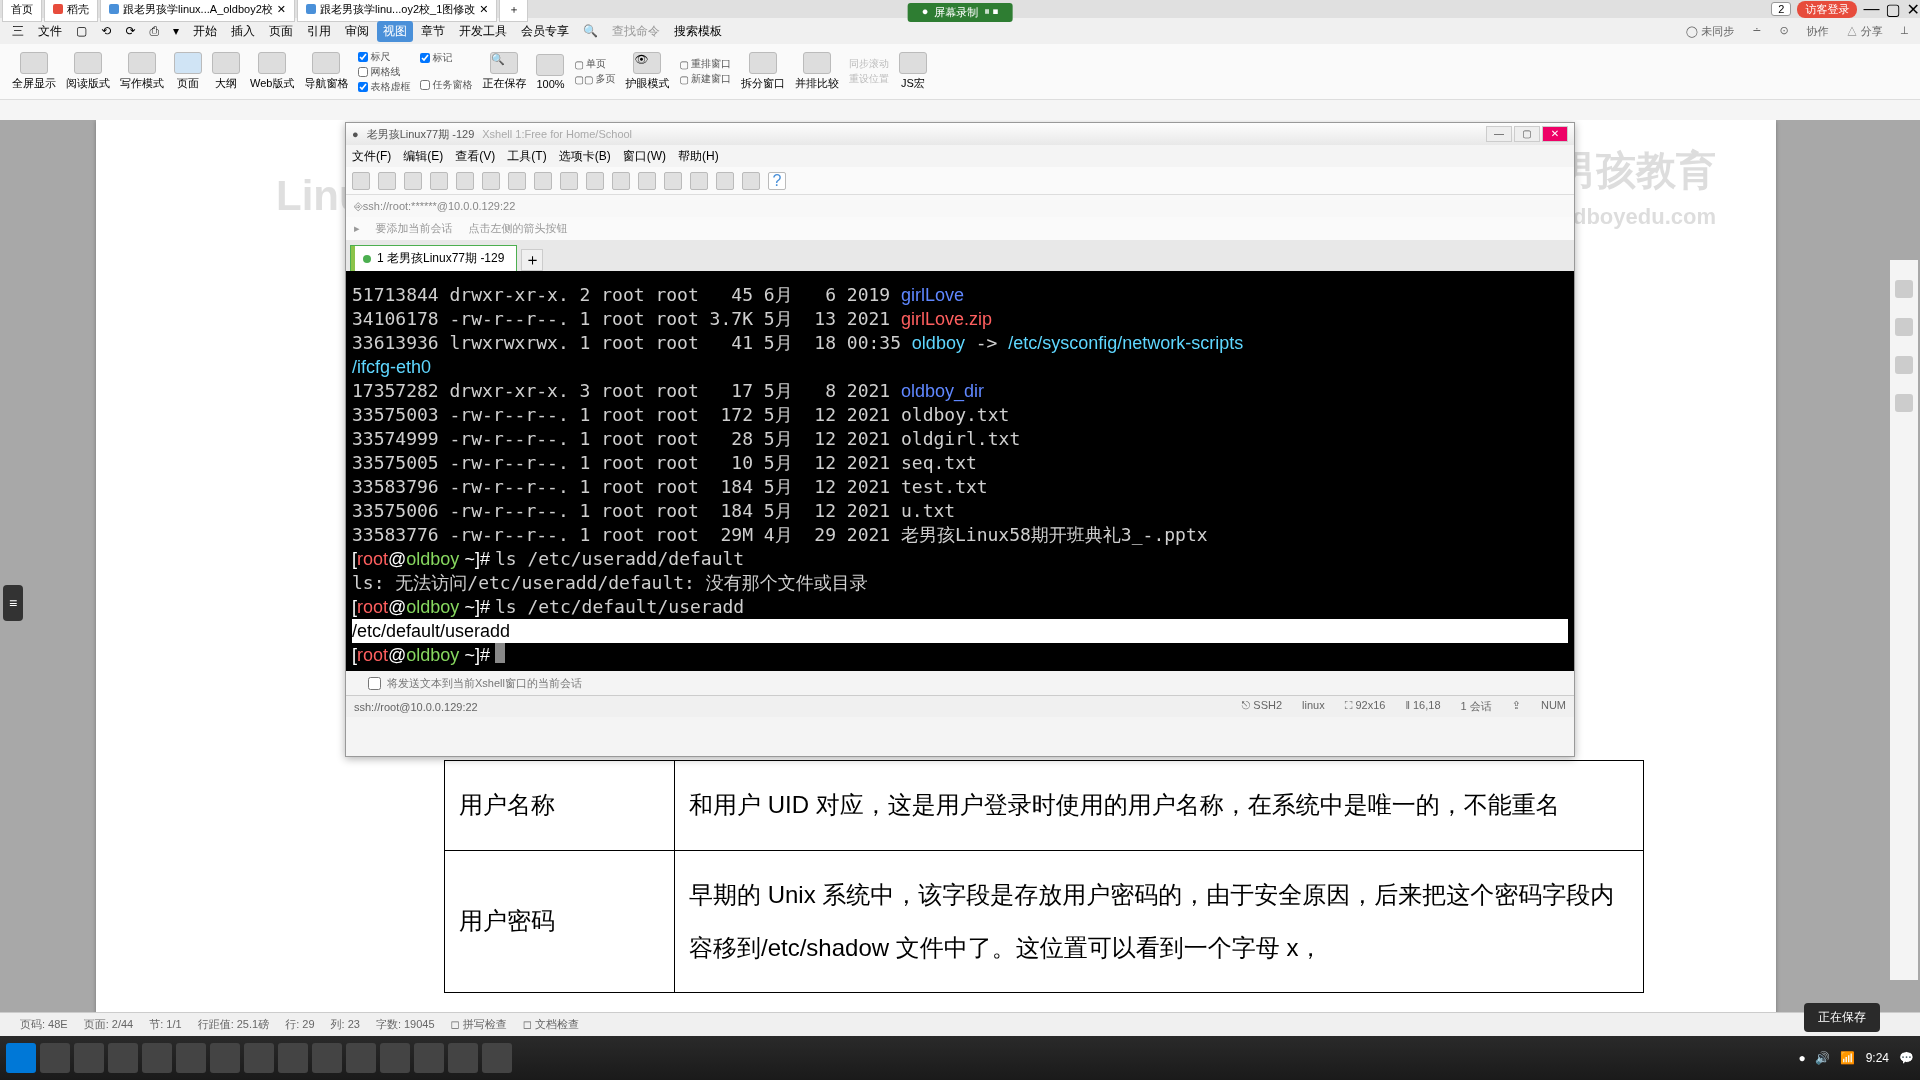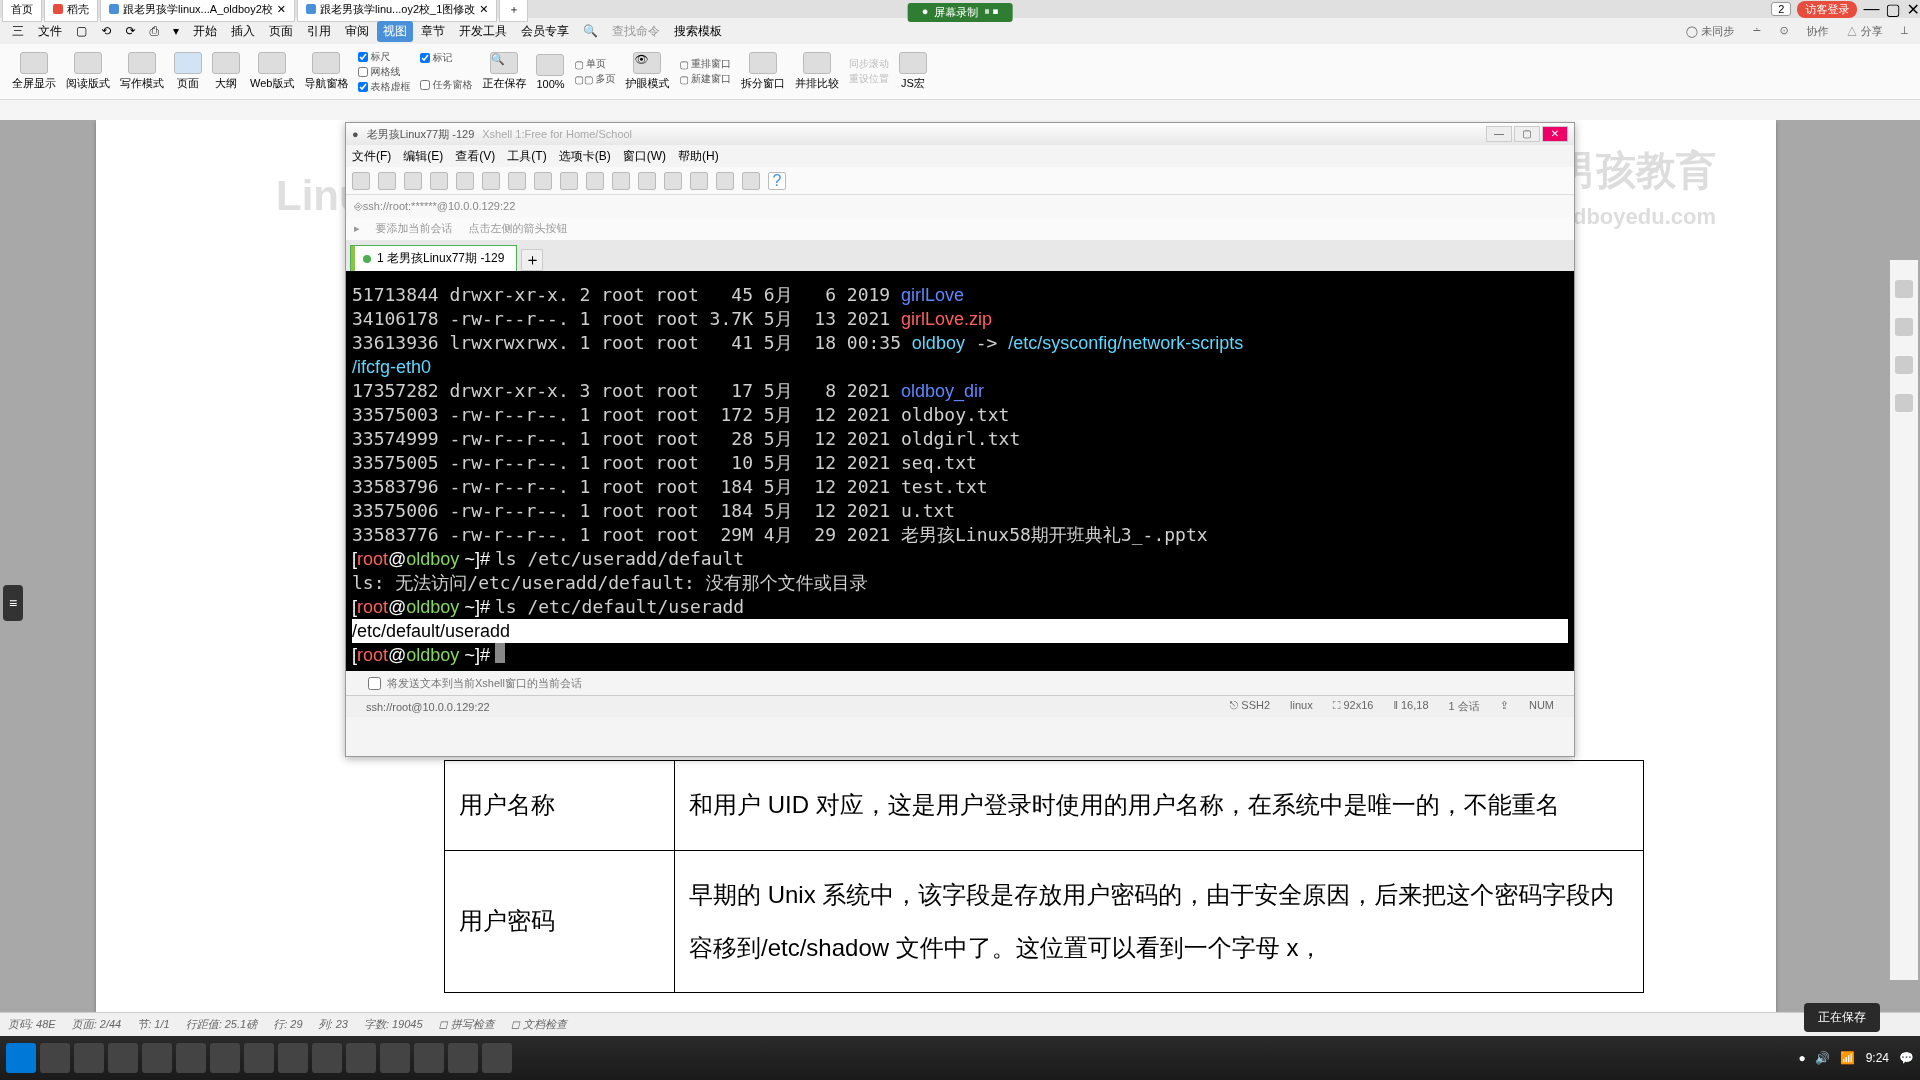--- a/index.html
+++ b/index.html
@@ -43,27 +43,27 @@
 .dot { width:8px; height:8px; background:#4caf50; border-radius:50%; }
 .term-add { width:22px; height:22px; background:#f0f0f0; border:1px solid #ccc; margin-left:4px; text-align:center; line-height:20px; cursor:pointer; }
 .term-body { background:#000; color:#cfcfcf; font-family:Consolas,monospace; font-size:18px; line-height:24px; padding:12px 6px; height:400px; overflow:hidden; white-space:pre; position:relative; }
 .c-cyan { color:#5fd7ff; }
 .c-red { color:#ff5f5f; }
 .c-green { color:#87d75f; }
 .c-blue { color:#5f87ff; }
 .c-white { color:#fff; }
 .sel { background:#fff; color:#000; display:inline-block; width:100%; }
 .cursor { background:#888; color:#000; display:inline-block; width:10px; height:20px; }
-.term-foot { height:22px; background:#f0f0f0; border-top:1px solid #ccc; display:flex; align-items:center; padding:0 20px; font-size:11px; color:#666; gap:20px; }
+.term-foot { height:22px; background:#f0f0f0; border-top:1px solid #ccc; display:flex; align-items:center; padding:0 8px; font-size:11px; color:#666; gap:20px; }
 .term-foot .r { margin-left:auto; display:flex; gap:20px; }
 .term-cb { height:24px; display:flex; align-items:center; padding:0 22px; font-size:11px; color:#777; gap:6px; }
 .doc-table { position:absolute; left:348px; top:640px; width:1200px; border-collapse:collapse; font-size:24px; z-index:5; }
 .doc-table td { border:1px solid #000; padding:18px 14px; line-height:2.2; }
 .doc-table td:first-child { width:230px; }
-.statusbar { height:24px; background:#f0f0f0; border-top:1px solid #ccc; display:flex; align-items:center; padding:0 8px; font-size:11px; color:#666; gap:16px; position:absolute; bottom:44px; left:0; right:0;font-style:italic; }
+.statusbar { height:24px; background:#f0f0f0; border-top:1px solid #ccc; display:flex; align-items:center; padding:0 20px; font-size:11px; color:#666; gap:16px; position:absolute; bottom:44px; left:0; right:0; }
 .taskbar { height:44px; background:linear-gradient(#2a2a2a,#1a1a1a); position:absolute; bottom:0; left:0; right:0; display:flex; align-items:center; padding:0 6px; gap:4px; }
 .tb-ico { width:30px; height:30px; background:#444; border-radius:3px; }
 .tb-ico.win { background:#0078d7; }
 .tb-tray { margin-left:auto; display:flex; align-items:center; gap:10px; color:#fff; font-size:12px; }
 .rec-badge { position:absolute; top:3px; left:50%; transform:translateX(-50%); background:#2e7d32; color:#fff; padding:2px 14px; font-size:11px; border-radius:3px; display:flex; gap:6px; z-index:100; }
 .side-handle { position:absolute; left:3px; top:50%; width:20px; height:36px; background:#333; border-radius:4px; z-index:50; display:flex; align-items:center; justify-content:center; color:#fff; font-size:14px; }
 .edgebar { position:absolute; right:2px; top:140px; bottom:70px; width:28px; background:#f4f4f4; display:flex; flex-direction:column; align-items:center; gap:20px; padding-top:20px; }
 .edgebar span { width:18px; height:18px; background:#ccc; border-radius:3px; }
 .notif { position:absolute; right:40px; bottom:48px; background:#2a2a2a; color:#fff; padding:6px 14px; font-size:12px; border-radius:4px; z-index:60; }
 </style>

